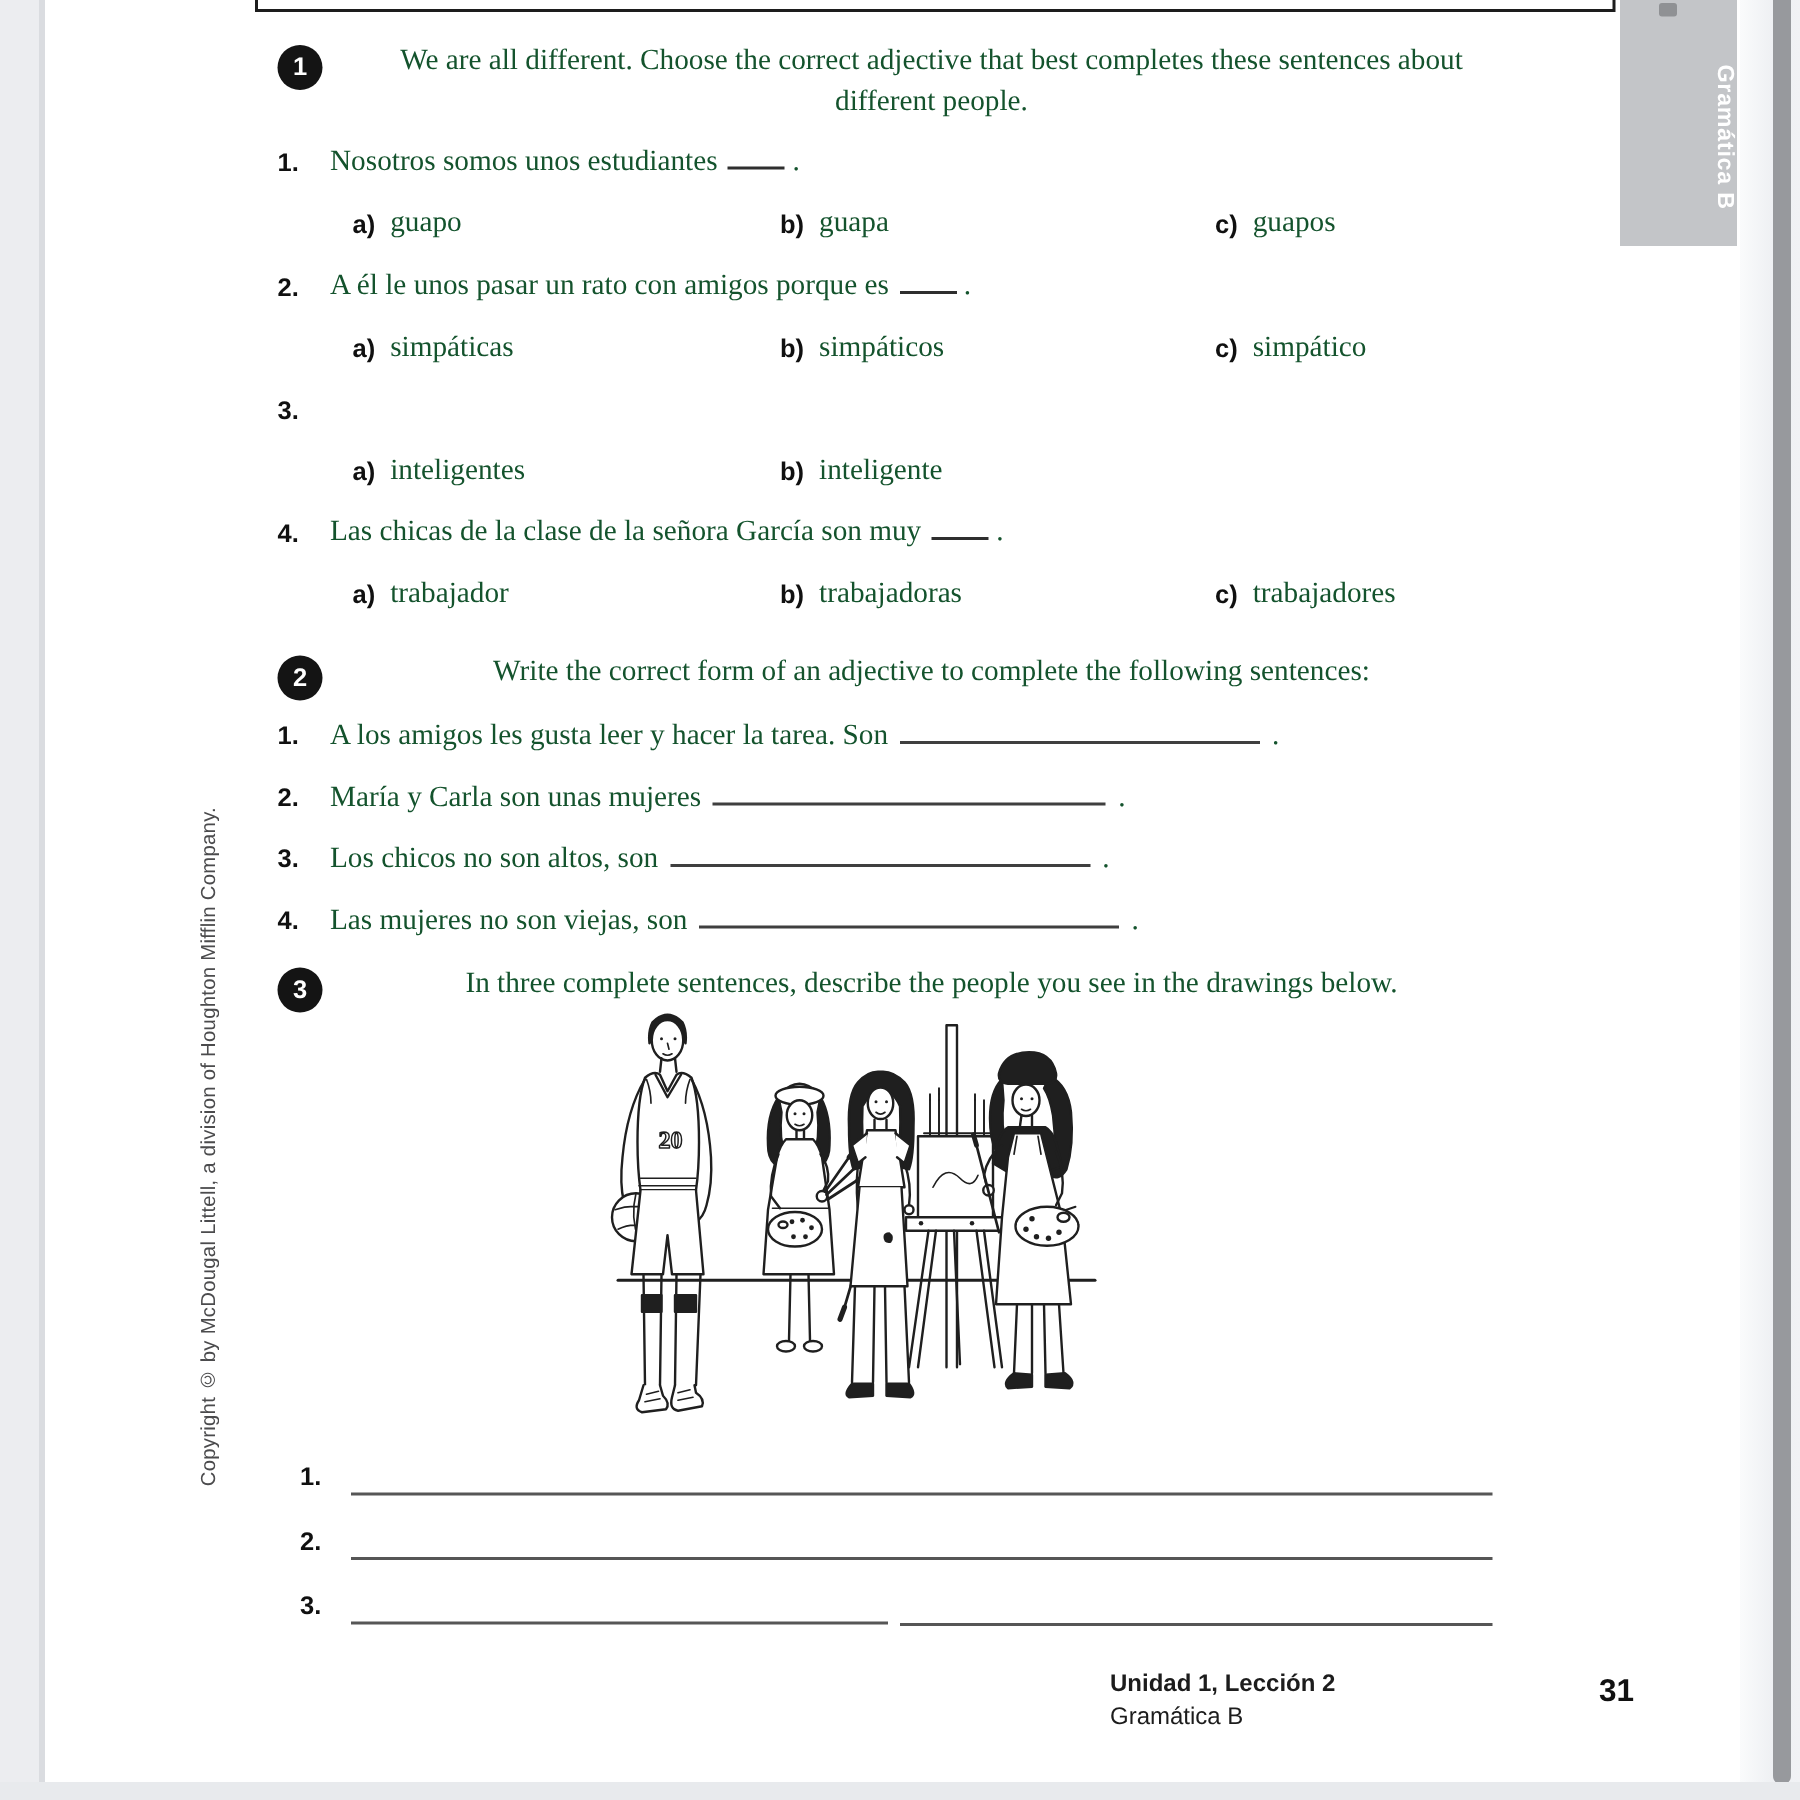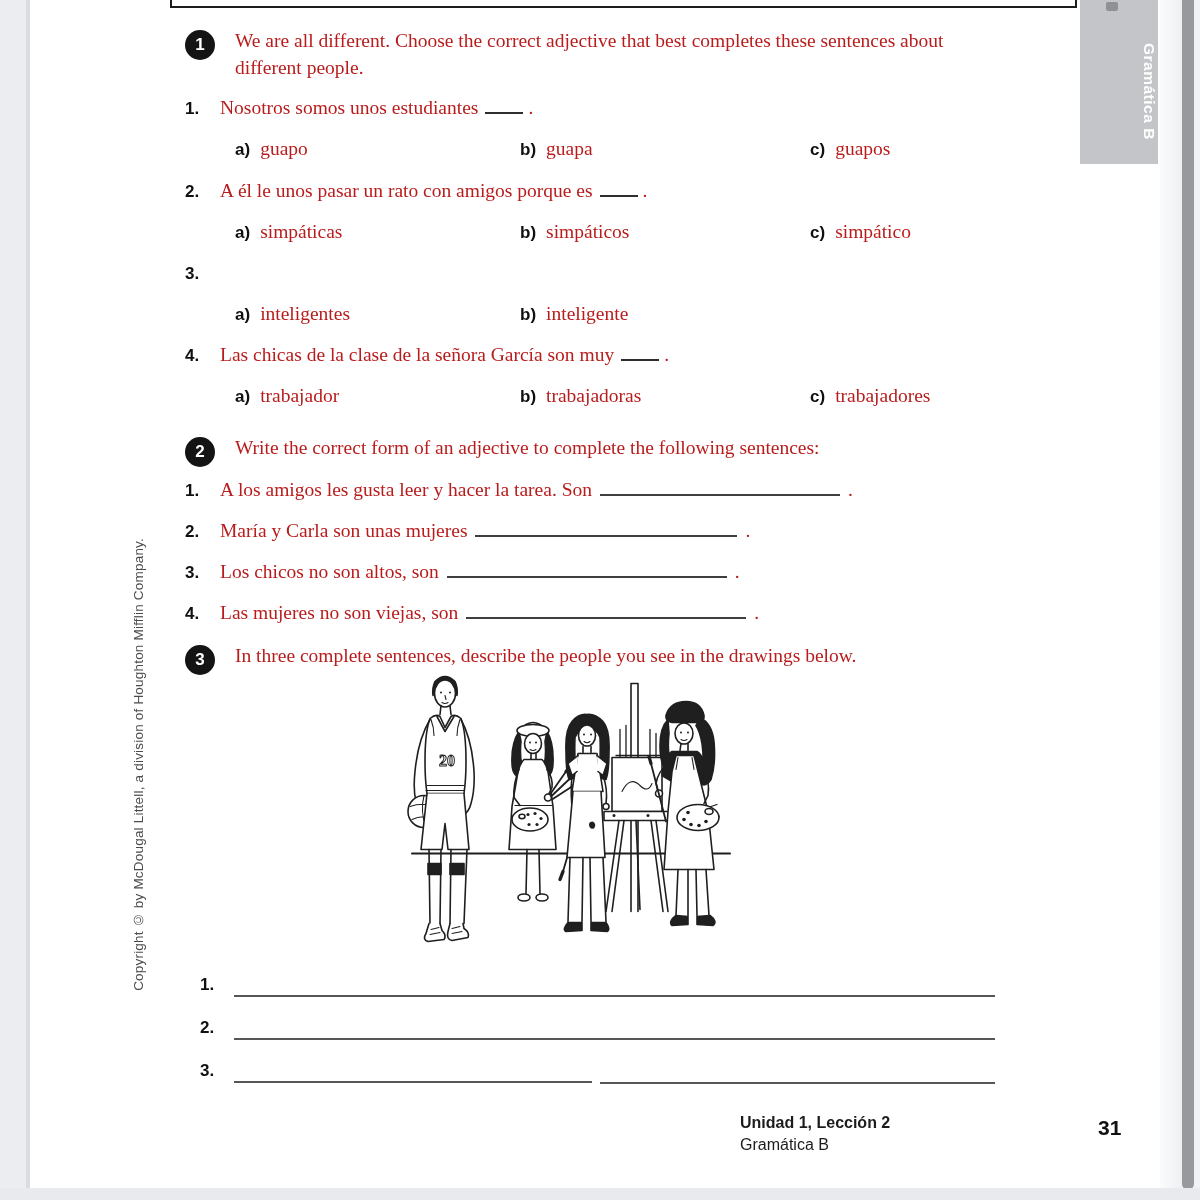--- a/index.html
+++ b/index.html
@@ -37,21 +37,21 @@
 
   
   .copyright{
     position:absolute;left:101px;top:538px;height:455px;width:22px;
   }
   .copyright span{
     display:inline-block;writing-mode:vertical-rl;transform:rotate(180deg);
     font-size:13.5px;color:#4b4b4d;white-space:nowrap;letter-spacing:0.2px;
   }
 
-  .serif{font-family:"Liberation Serif","DejaVu Serif",serif;font-size:19.5px;color:#b91c1c;}
+  .serif{font-family:"Liberation Serif","DejaVu Serif",serif;font-size:19.5px;color:#14532d;text-align:center;}
   .bnum{font-family:"Liberation Sans","DejaVu Sans",sans-serif;font-weight:bold;font-size:17px;color:#101010;}
 
   .ex-header{position:absolute;left:155px;display:flex;gap:20px;width:870px;}
   .badge{
     flex:0 0 30px;width:30px;height:30px;border-radius:50%;background:#141414;
     color:#fff;font-weight:bold;font-size:17px;line-height:30px;text-align:center;margin-top:2px;
   }
   .ex-instr{width:772px;line-height:26.5px;}
 
   .q-row{position:absolute;left:155px;display:flex;width:880px;}
@@ -69,21 +69,21 @@
   .ans-row .bnum{flex:0 0 34px;}
   .ans-line{flex:1;height:20px;border-bottom:2px solid #565656;}
   .ans-line-a{width:45%;height:20px;border-bottom:2px solid #565656;margin-right:8px;}
   .ans-line-b{flex:1;height:21px;border-bottom:2px solid #565656;}
 
   .illu{position:absolute;left:370px;top:670px;width:375px;height:288px;}
 
   .footer-left{position:absolute;left:155px;top:1112px;font-size:16px;line-height:22px;color:#1c1c1c;}
   .footer-right{position:absolute;right:120px;top:1112px;font-size:16px;line-height:22px;color:#1c1c1c;width:300px;}
   .footer-right .l1{font-weight:bold;}
-  .page-num{position:absolute;left:1068px;top:1116px;font-size:21px;font-weight:bold;color:#111;}
+  .page-num{position:absolute;left:1036px;top:1116px;font-size:21px;font-weight:bold;color:#111;}
 </style>
 </head>
 <body>
 
 <div class="left-edge-line"></div>
 
 <div class="paper">
 
   <div class="header-box"></div>
 

